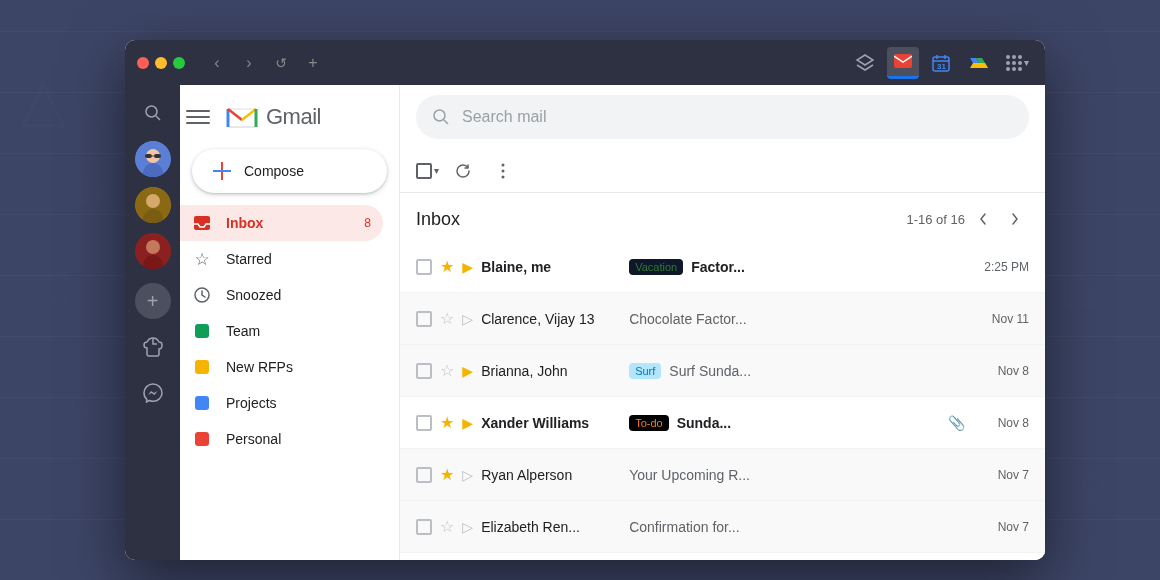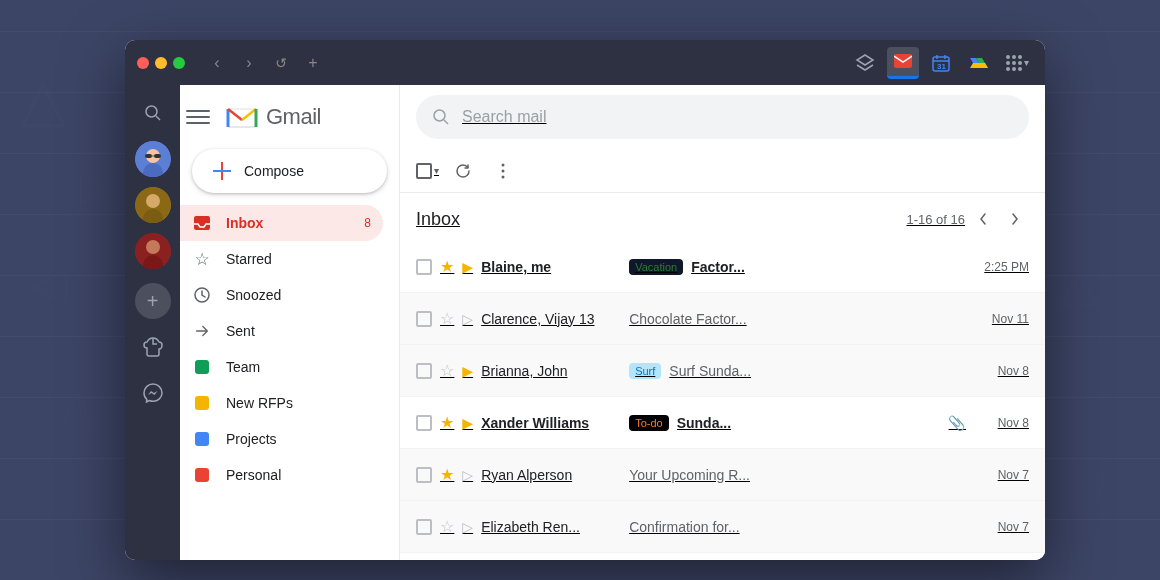--- a/index.html
+++ b/index.html
@@ -323,21 +323,20 @@
     .nav-item.active .nav-item-badge {
       color: #d93025;
     }
 
     
     .gmail-main {
       flex: 1;
       display: flex;
       flex-direction: column;
       background: #fff;
-      text-decoration: underline;
     }
 
     .search-bar {
       height: 64px;
       padding: 10px 16px;
       display: flex;
       align-items: center;
     }
 
     .search-input-wrap {
@@ -759,28 +758,20 @@
           <div class="nav-item-icon">
             <svg width="16" height="16" viewBox="0 0 16 16" fill="none">
               <circle cx="8" cy="8" r="7" stroke="#5f6368" stroke-width="1.5"></circle>
               <path d="M8 4V8L11 10" stroke="#5f6368" stroke-width="1.5" stroke-linecap="round"></path>
             </svg>
           </div>
           <span class="nav-item-label">Snoozed</span>
         </div>
 
 
-        <div class="nav-item">
-          <div class="nav-item-icon">
-            <svg width="16" height="16" viewBox="0 0 18 16" fill="none">
-              <path d="M3 8H15M15 8L10 3M15 8L10 13" stroke="#5f6368" stroke-width="1.5" stroke-linecap="round"></path>
-            </svg>
-          </div>
-          <span class="nav-item-label">Sent</span>
-        </div>
 
         <div class="nav-item">
           <div class="nav-item-icon">
             <span style="display:inline-block; width:14px; height:14px; background:#0f9d58; border-radius:3px;"></span>
           </div>
           <span class="nav-item-label">Team</span>
         </div>
 
         <div class="nav-item">
           <div class="nav-item-icon">

